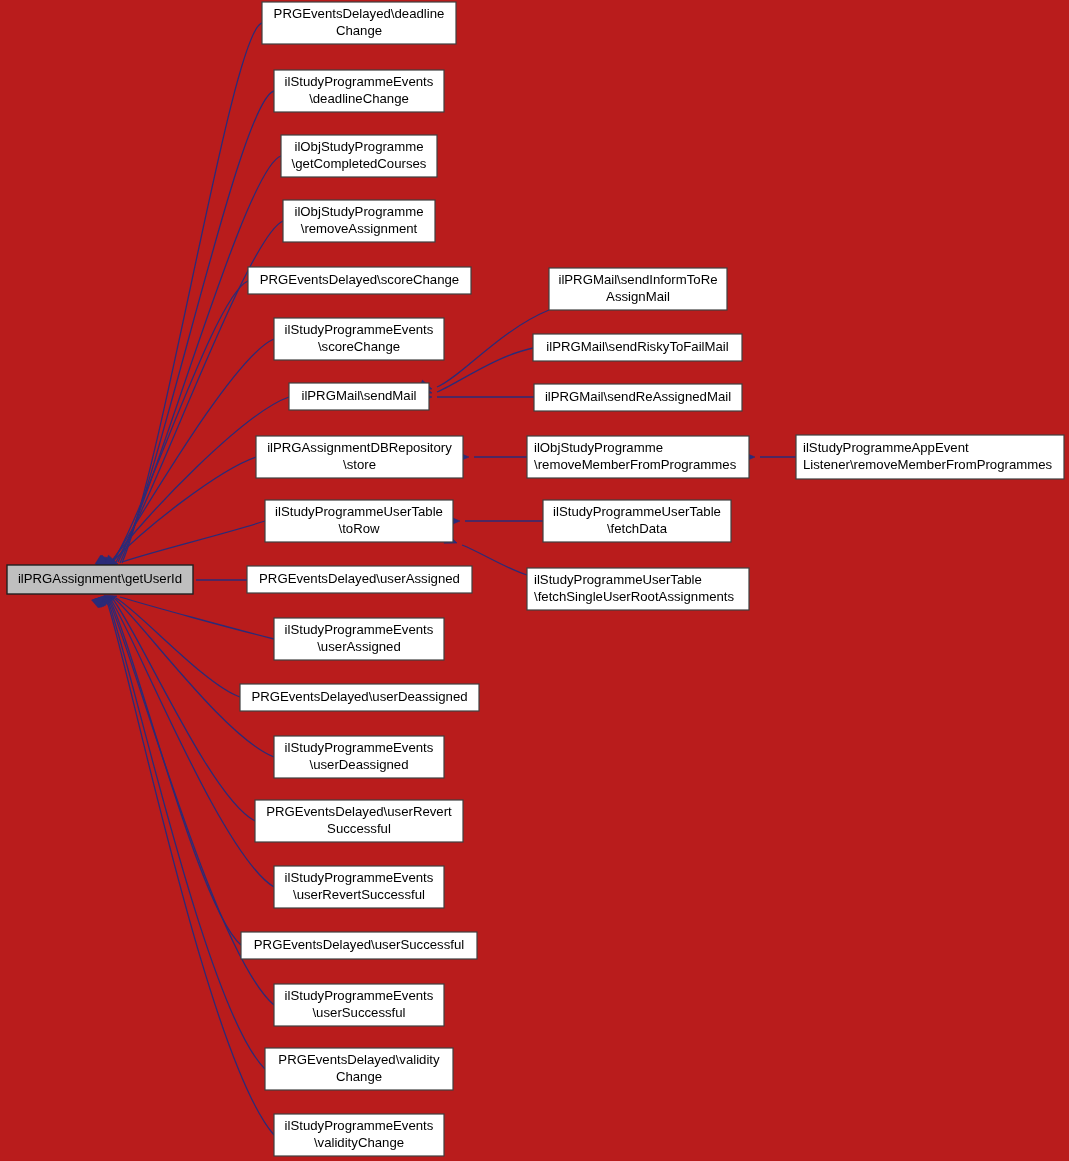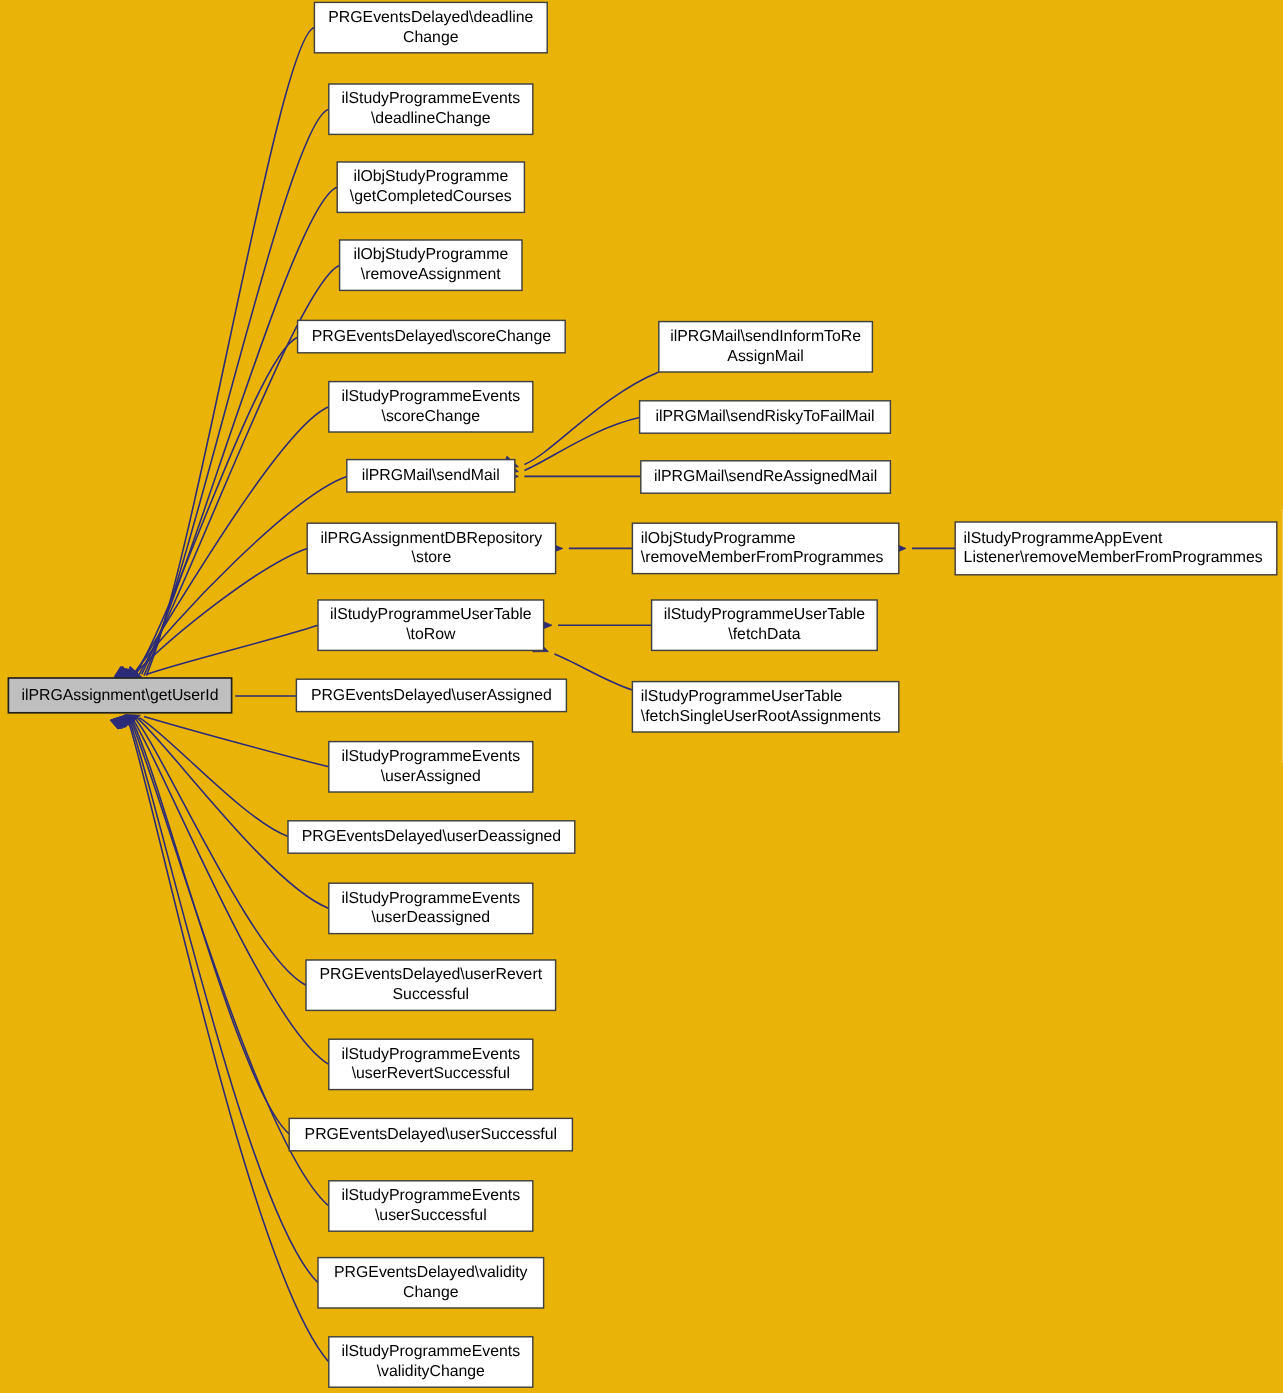--- a/index.html
+++ b/index.html
@@ -4,21 +4,21 @@
 <style>
   html, body {
     margin: 0;
     padding: 0;
     background: #ffffff;
   }
   #canvas-wrap {
     position: relative;
     width: 1069px;
     height: 1161px;
-    background: #eab308;
+    background: #b91c1c;
     overflow: hidden;
   }
   svg#graph {
     display: block;
     width: 1069px;
     height: 1161px;
     font-family: "Liberation Sans", sans-serif;
   }
   .node-box {
     fill: #ffffff;

